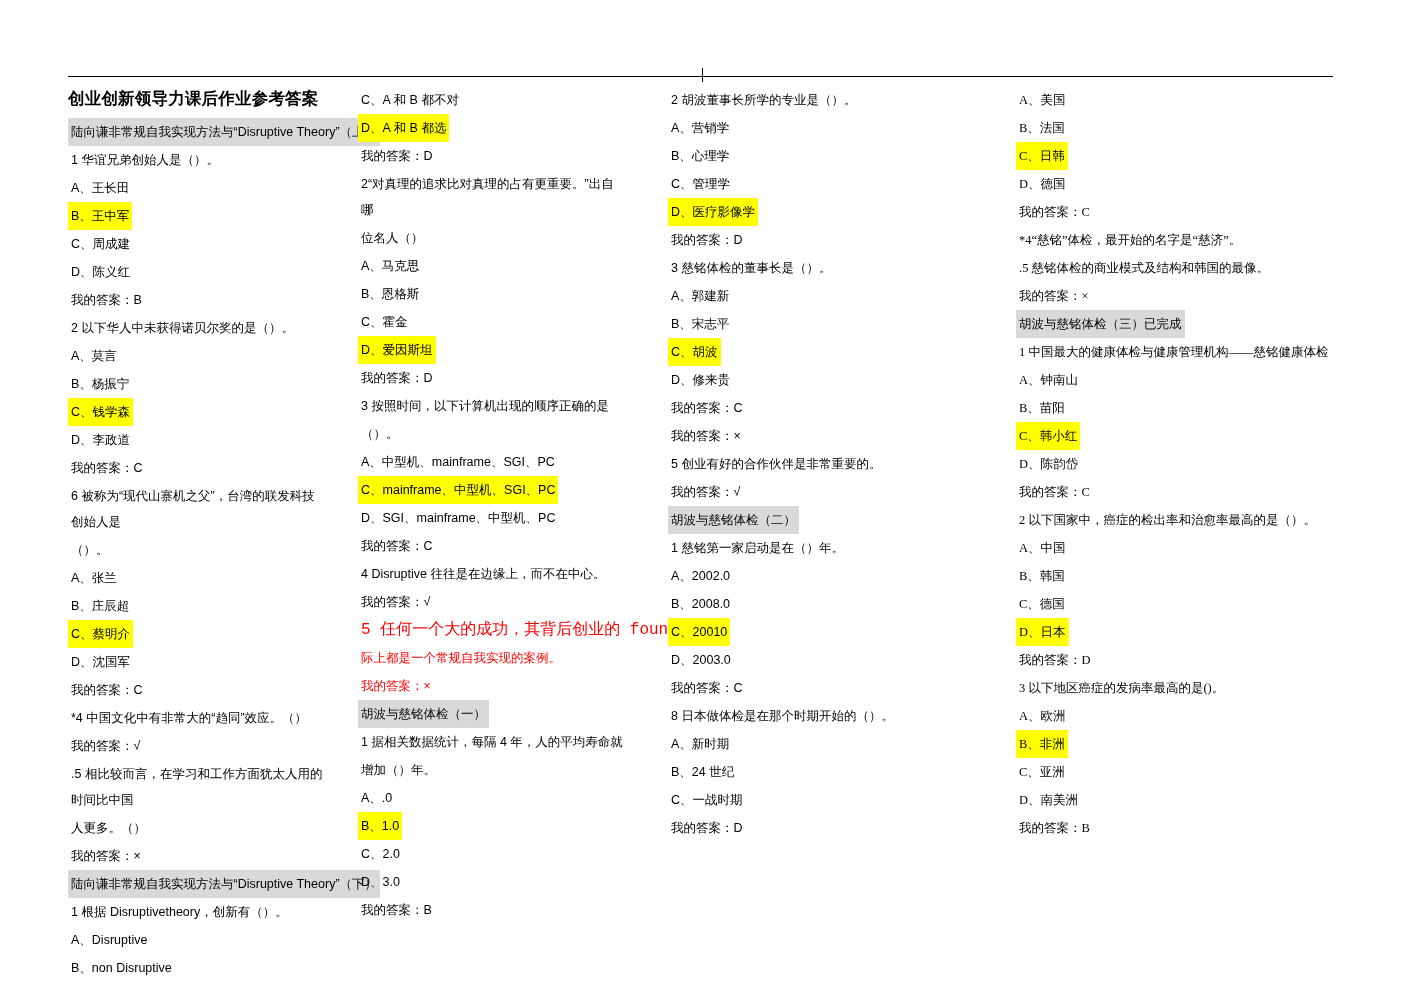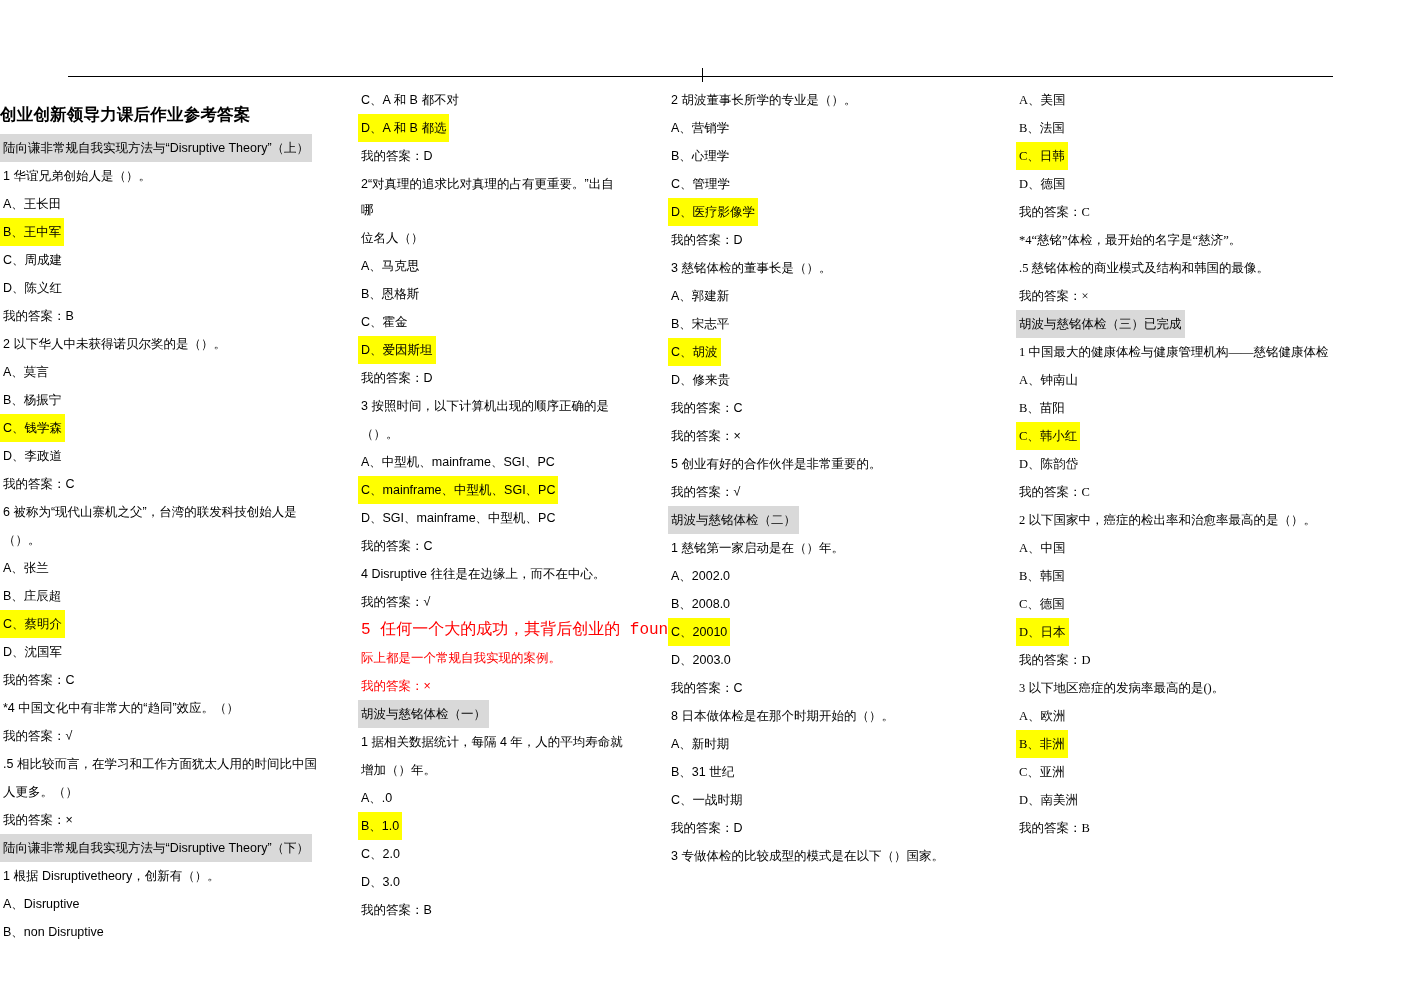--- a/index.html
+++ b/index.html
@@ -41,21 +41,21 @@
   .columns {
     position: absolute;
     left: 0;
     top: 86px;
     width: 1404px;
     display: flex;
   }
   .col {
     box-sizing: border-box;
   }
-  .col1 { width: 336px; padding-right: 10px; margin-top: 16px; }
+  .col1 { width: 336px; padding-left: 68px; padding-right: 10px; }
   .col2 { width: 300px; padding-left: 22px; padding-right: 10px; }
   .col3 { width: 380px; padding-left: 32px; padding-right: 10px; }
   .col4 { width: 388px; padding-left: 0px; padding-right: 10px; font-family: Liberation Serif, serif; }
 
   .doc-title {
     font-weight: bold;
     font-size: 16.5px;
     line-height: 24px;
     margin: 0 0 8px 0;
     letter-spacing: 0.2px;
@@ -180,24 +180,23 @@
           <div class="line"><span class="sect">我的答案：√</span></div>
           <div class="line"><span class="sect hl-gray">胡波与慈铭体检（二）</span></div>
           <div class="line"><span class="sect">1 慈铭第一家启动是在（）年。</span></div>
           <div class="line"><span class="sect">A、2002.0</span></div>
           <div class="line"><span class="sect">B、2008.0</span></div>
           <div class="line"><span class="sect hl-yellow">C、20010</span></div>
           <div class="line"><span class="sect">D、2003.0</span></div>
           <div class="line"><span class="sect">我的答案：C</span></div>
           <div class="line"><span class="sect">8 日本做体检是在那个时期开始的（）。</span></div>
           <div class="line"><span class="sect">A、新时期</span></div>
-          <div class="line"><span class="sect">B、31 世纪</span></div>
+          <div class="line"><span class="sect">B、24 世纪</span></div>
           <div class="line"><span class="sect">C、一战时期</span></div>
           <div class="line"><span class="sect">我的答案：D</span></div>
-          <div class="line"><span class="sect">3 专做体检的比较成型的模式是在以下（）国家。</span></div>
         </div>
     </div>
     <div class="col col4">
       <div>
           <div class="line"><span class="sect">A、美国</span></div>
           <div class="line"><span class="sect">B、法国</span></div>
           <div class="line"><span class="sect hl-yellow">C、日韩</span></div>
           <div class="line"><span class="sect">D、德国</span></div>
           <div class="line"><span class="sect">我的答案：C</span></div>
           <div class="line"><span class="sect">*4“慈铭”体检，最开始的名字是“慈济”。</span></div>

